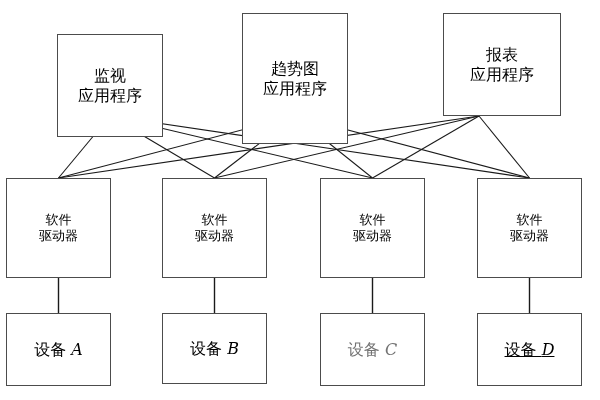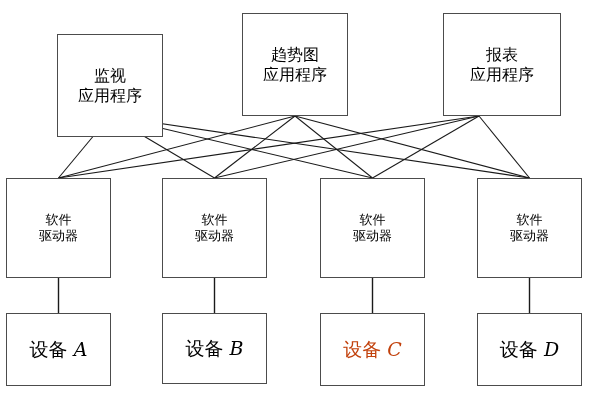--- a/index.html
+++ b/index.html
@@ -36,21 +36,21 @@
   .node .label {
     text-align: center;
     color: #000000;
     line-height: 1.22;
     white-space: pre-line;
   }
   .driver .label {
     font-size: 13px;
   }
   .device .label {
-    font-size: 19px;
+    font-size: 16px;
   }
   .device .label .tag {
     font-style: italic;
     font-family: "DejaVu Serif", "Liberation Serif", serif;
   }
   .device .label .cn {
     font-family: "DejaVu Sans", "Liberation Sans", sans-serif;
   }
 </style>
 </head>
@@ -75,21 +75,21 @@
       <line x1="214.5" y1="278" x2="214.5" y2="313" stroke="#1a1a1a" stroke-width="1.4" shape-rendering="geometricPrecision"></line>
       <line x1="372.5" y1="278" x2="372.5" y2="313" stroke="#1a1a1a" stroke-width="1.4" shape-rendering="geometricPrecision"></line>
       <line x1="529.5" y1="278" x2="529.5" y2="313" stroke="#1a1a1a" stroke-width="1.4" shape-rendering="geometricPrecision"></line>
     </svg>
 
   <div id="nodes">
       <div class="node application" style="left: 57px; top: 14px; width: 106px; height: 103px; border-color: rgb(76, 76, 76); background: rgb(255, 255, 255); margin-top: 20px;">
         <div class="label" style="color: rgb(0, 0, 0);">监视
 应用程序</div>
       </div>
-      <div class="node application" style="left: 242px; top: 13px; width: 106px; height: 103px; border-color: rgb(76, 76, 76); background: rgb(255, 255, 255);">
+      <div class="node application" style="left: 242px; top: 13px; width: 106px; height: 131px; border-color: rgb(76, 76, 76); background: rgb(255, 255, 255);">
         <div class="label" style="color: rgb(0, 0, 0);">趋势图
 应用程序</div>
       </div>
       <div class="node application" style="left: 426px; top: 13px; width: 118px; height: 103px; border-color: rgb(76, 76, 76); background: rgb(255, 255, 255); margin-left: 17px;">
         <div class="label" style="color: rgb(0, 0, 0);">报表
 应用程序</div>
       </div>
       <div class="node driver" style="left: 6px; top: 178px; width: 105px; height: 100px; border-color: rgb(76, 76, 76); background: rgb(255, 255, 255);">
         <div class="label" style="color: rgb(0, 0, 0);">软件
 驱动器</div>
@@ -106,20 +106,20 @@
         <div class="label" style="color: rgb(0, 0, 0);">软件
 驱动器</div>
       </div>
       <div class="node device" style="left: 6px; top: 313px; width: 105px; height: 73px; border-color: rgb(76, 76, 76); background: rgb(255, 255, 255);">
         <div class="label" style="color: rgb(0, 0, 0);"><span class="cn">设备 </span><span class="tag">A</span></div>
       </div>
       <div class="node device" style="left: 162px; top: 313px; width: 105px; height: 71px; border-color: rgb(76, 76, 76); background: rgb(255, 255, 255);">
         <div class="label" style="color: rgb(0, 0, 0);"><span class="cn">设备 </span><span class="tag">B</span></div>
       </div>
       <div class="node device" style="left: 320px; top: 313px; width: 105px; height: 73px; border-color: rgb(76, 76, 76); background: rgb(255, 255, 255);">
-        <div class="label" style="color: #c2410c;"><span class="cn">设备 </span><span class="tag">C</span></div>
+        <div class="label" style="color: #737373;"><span class="cn">设备 </span><span class="tag">C</span></div>
       </div>
-      <div class="node device" style="left: 477px; top: 313px; width: 105px; height: 73px; border-color: rgb(76, 76, 76); background: rgb(255, 255, 255);">
+      <div class="node device" style="left: 477px; top: 313px; width: 105px; height: 73px; border-color: rgb(76, 76, 76); background: rgb(255, 255, 255); text-decoration: underline;">
         <div class="label" style="color: rgb(0, 0, 0);"><span class="cn">设备 </span><span class="tag">D</span></div>
       </div>
     </div>
 
 </div>
 
 </body></html>

